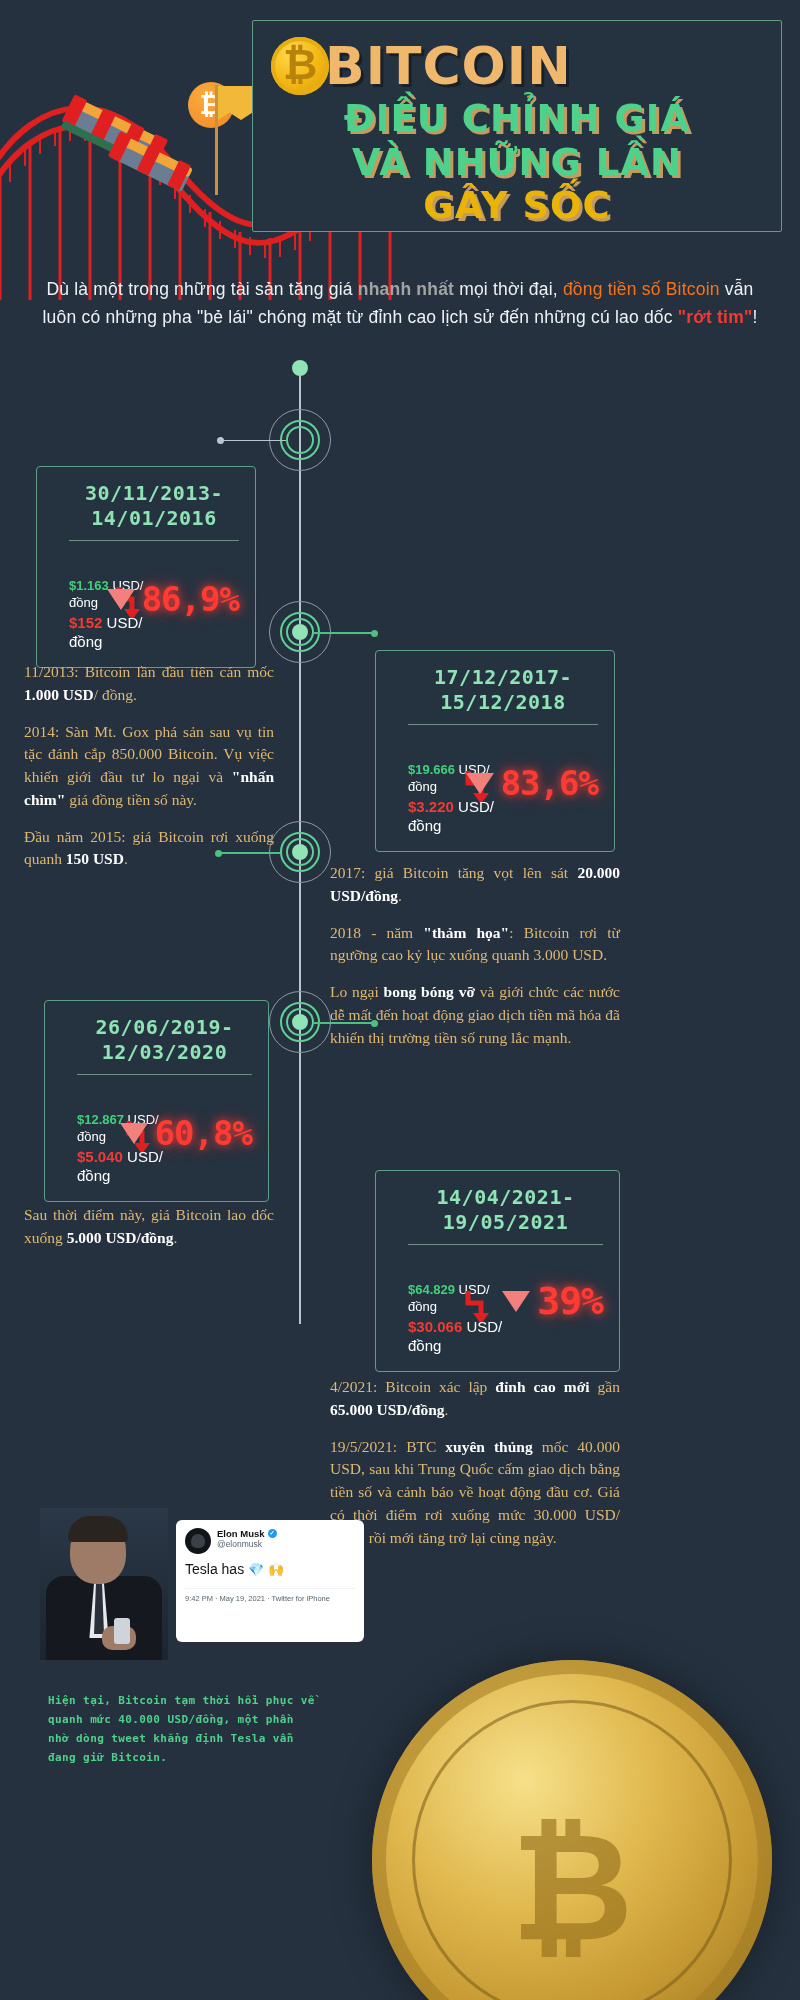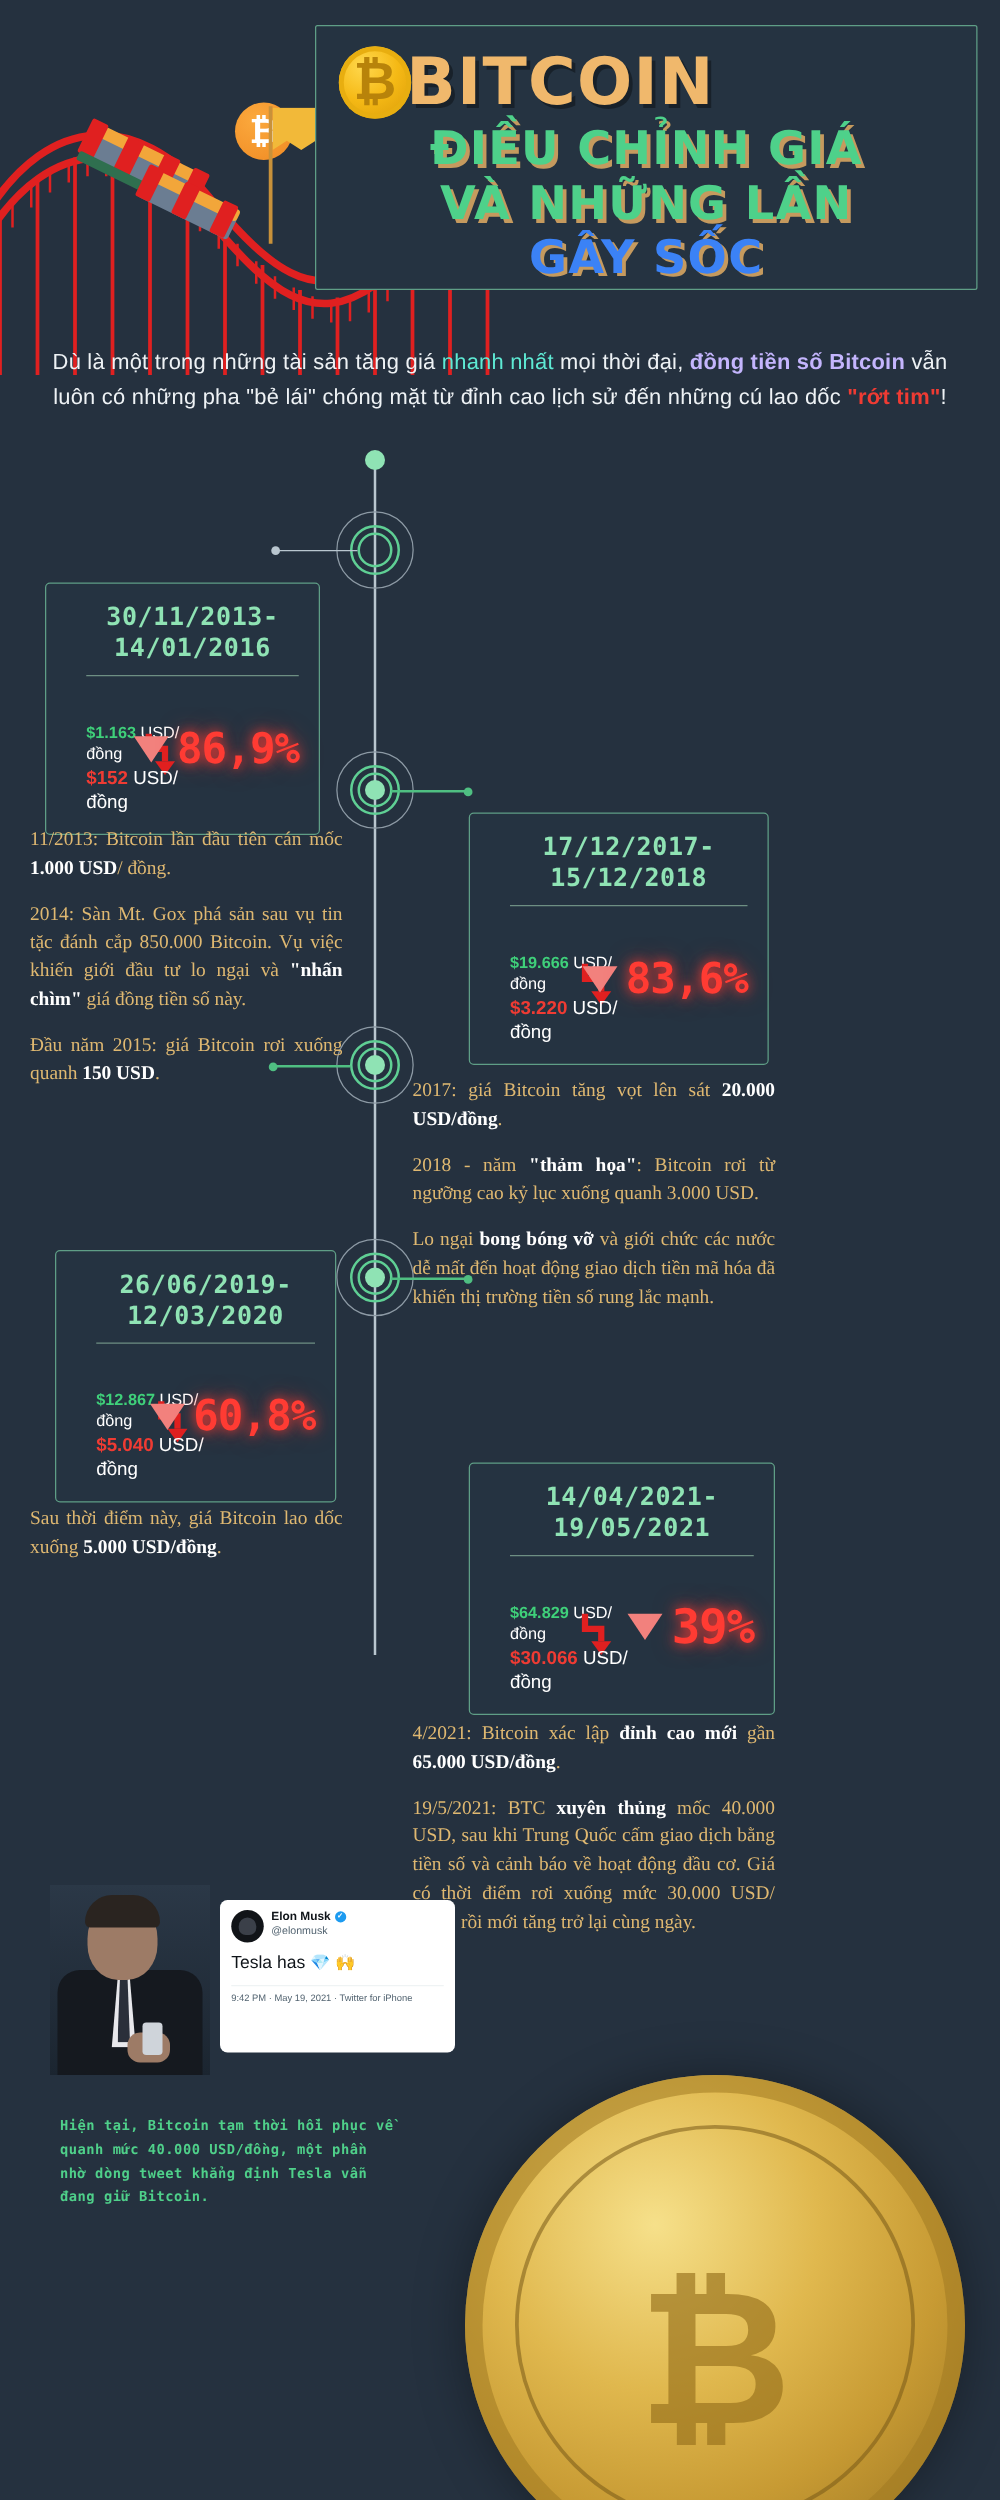--- a/index.html
+++ b/index.html
@@ -47,32 +47,32 @@
     text-shadow: 3px 3px 0 rgba(0,0,0,.35);
   }
   .t-green {
     display: block; font-family: "DejaVu Sans", sans-serif; font-weight: bold;
     font-size: 37px; color: #4ed18a; letter-spacing: 1px; line-height: 1.18;
     text-shadow: 3px 3px 0 #c59a5e;
     text-align: center; white-space: nowrap;
   }
   .t-red {
     display: block; font-family: "DejaVu Sans", sans-serif; font-weight: bold;
-    font-size: 37px; color: #3b82f6; letter-spacing: 1px; line-height: 1.18;
+    font-size: 37px; color: #eab308; letter-spacing: 1px; line-height: 1.18;
     text-shadow: 3px 3px 0 #c59a5e; text-align: center;
   }
 
   
   .intro {
     position: absolute; left: 40px; top: 275px; width: 720px;
     text-align: center; color: #eef2f5;
     font-size: 17.5px; line-height: 1.62; letter-spacing: .2px;
   }
-  .hl-green { color: #5eead4; }
-  .hl-yellow { color: #c4b5fd; font-weight: bold; }
+  .hl-green { color: #a3a3a3; font-weight: bold; }
+  .hl-yellow { color: #f97316; font-weight: normal; }
   .hl-red { color: #ef3b33; font-weight: bold; }
 
   
   .spine { position: absolute; left: 299px; top: 364px; width: 2px; height: 960px; background: #b9c6cf; }
   .spine-top-dot { position: absolute; left: 292px; top: 360px; width: 16px; height: 16px;
                    border-radius: 50%; background: #8fe3b4; }
 
   .node { position: absolute; left: 300px; transform: translateX(-50%); }
   .node .ring-out { position: absolute; width: 62px; height: 62px; left: -31px; top: -31px;
                     border: 1px solid #8d9aa5; border-radius: 50%; }

